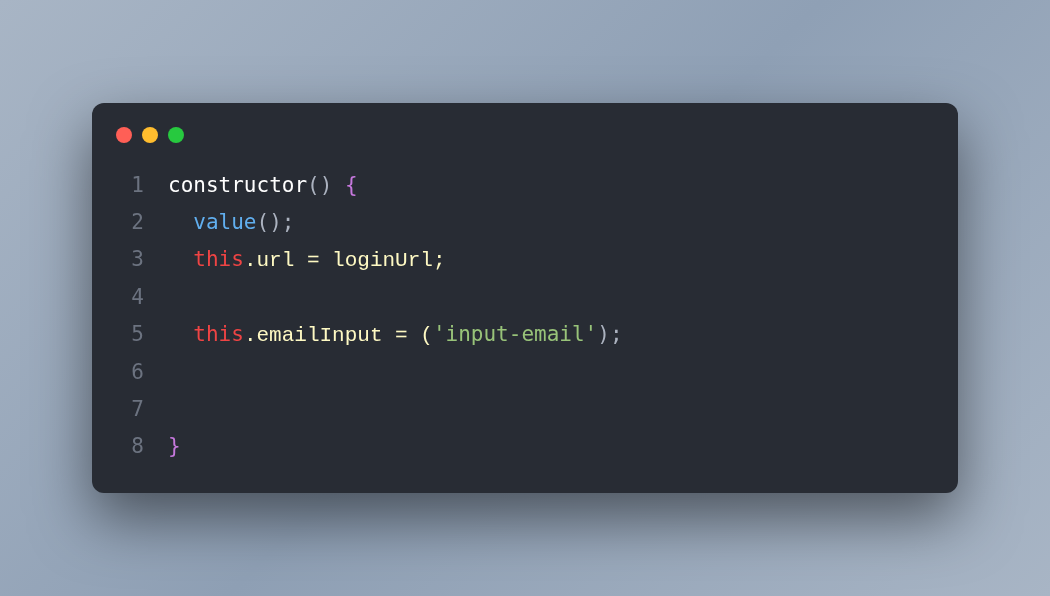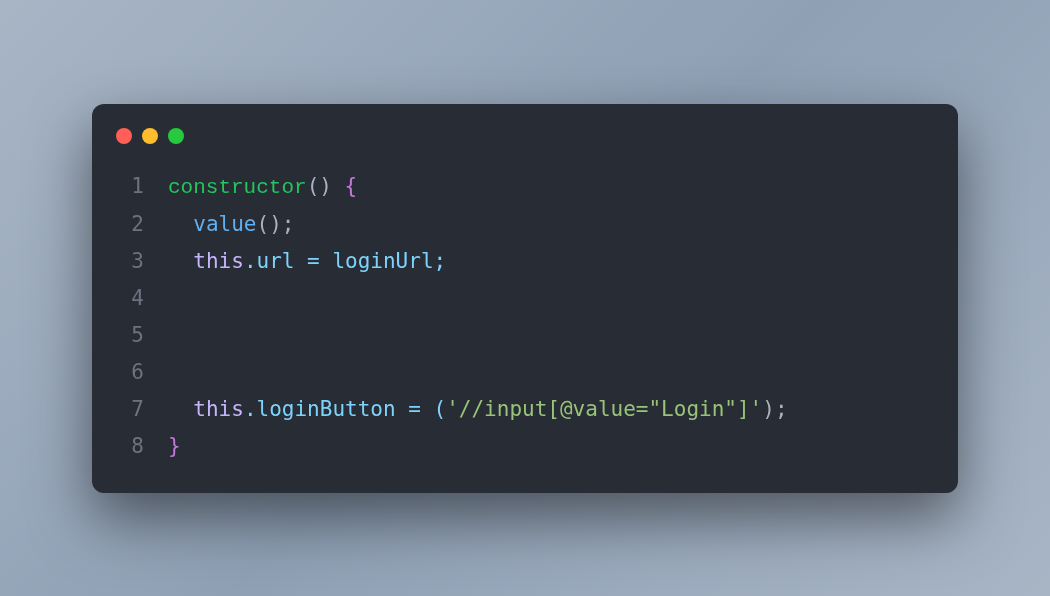--- a/index.html
+++ b/index.html
@@ -61,38 +61,38 @@
       user-select: none;
     }
     
     .line-content {
       color: #abb2bf;
     }
     
     .tok-default { color: #abb2bf; }
     .tok-punct { color: #abb2bf; }
     .tok-brace { color: #c678dd; }
-    .tok-this { color: #c4b5fd; }
+    .tok-this { color: #ef4444; }
     .tok-super { color: #61afef; }
     .tok-string { color: #98c379; }
-    .tok-prop { color: #7dd3fc; }
-    .tok-constructor { color: #22c55e; font-family: Liberation Mono, monospace; }
+    .tok-prop { color: #fef9c3; font-family: Liberation Mono, monospace; }
+    .tok-constructor { color: #ffffff; }
   </style>
 </head>
 <body>
 
 <div class="code-window">
   <div class="window-controls">
     <div class="control-dot dot-red"></div>
     <div class="control-dot dot-yellow"></div>
     <div class="control-dot dot-green"></div>
   </div>
   <div class="code-content" id="code-container">
   <div class="code-line"><span class="line-number">1</span><span class="line-content"><span class="tok-constructor">constructor</span><span class="tok-punct">() </span><span class="tok-brace">{</span></span></div>
       <div class="code-line"><span class="line-number">2</span><span class="line-content"><span class="tok-default">  </span><span class="tok-super">value</span><span class="tok-punct">();</span></span></div>
       <div class="code-line"><span class="line-number">3</span><span class="line-content"><span class="tok-default">  </span><span class="tok-this">this</span><span class="tok-prop">.url = loginUrl;</span></span></div>
       <div class="code-line"><span class="line-number">4</span><span class="line-content"></span></div>
-      <div class="code-line"><span class="line-number">5</span></div>
+      <div class="code-line"><span class="line-number">5</span><span class="line-content"><span class="tok-default">  </span><span class="tok-this">this</span><span class="tok-prop">.emailInput = (</span><span class="tok-string">'input-email'</span><span class="tok-punct">);</span></span></div>
       <div class="code-line"><span class="line-number">6</span></div>
-      <div class="code-line"><span class="line-number">7</span><span class="line-content"><span class="tok-default">  </span><span class="tok-this">this</span><span class="tok-prop">.loginButton = (</span><span class="tok-string">'//input[@value="Login"]'</span><span class="tok-punct">);</span></span></div>
+      <div class="code-line"><span class="line-number">7</span></div>
       <div class="code-line"><span class="line-number">8</span><span class="line-content"><span class="tok-brace">}</span></span></div>
     </div>
 </div>
 
 </body></html>

